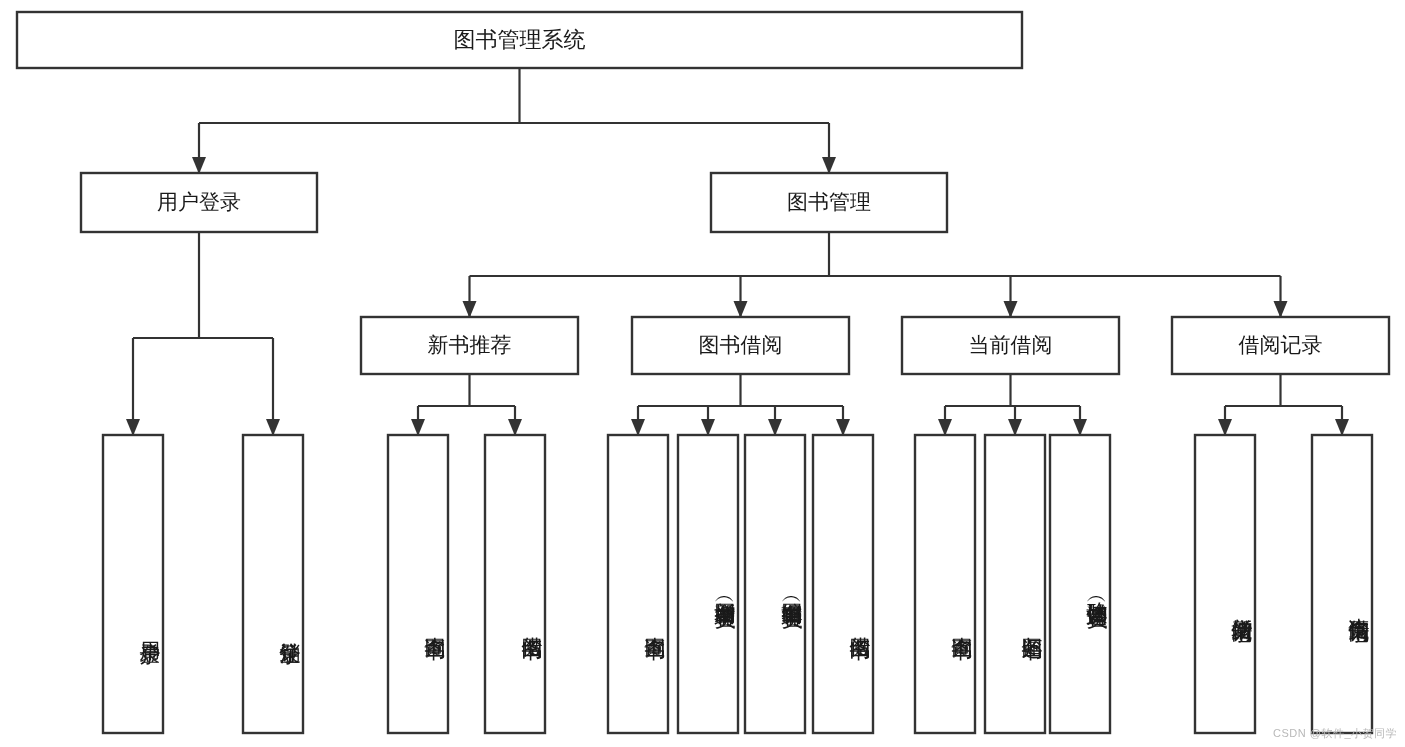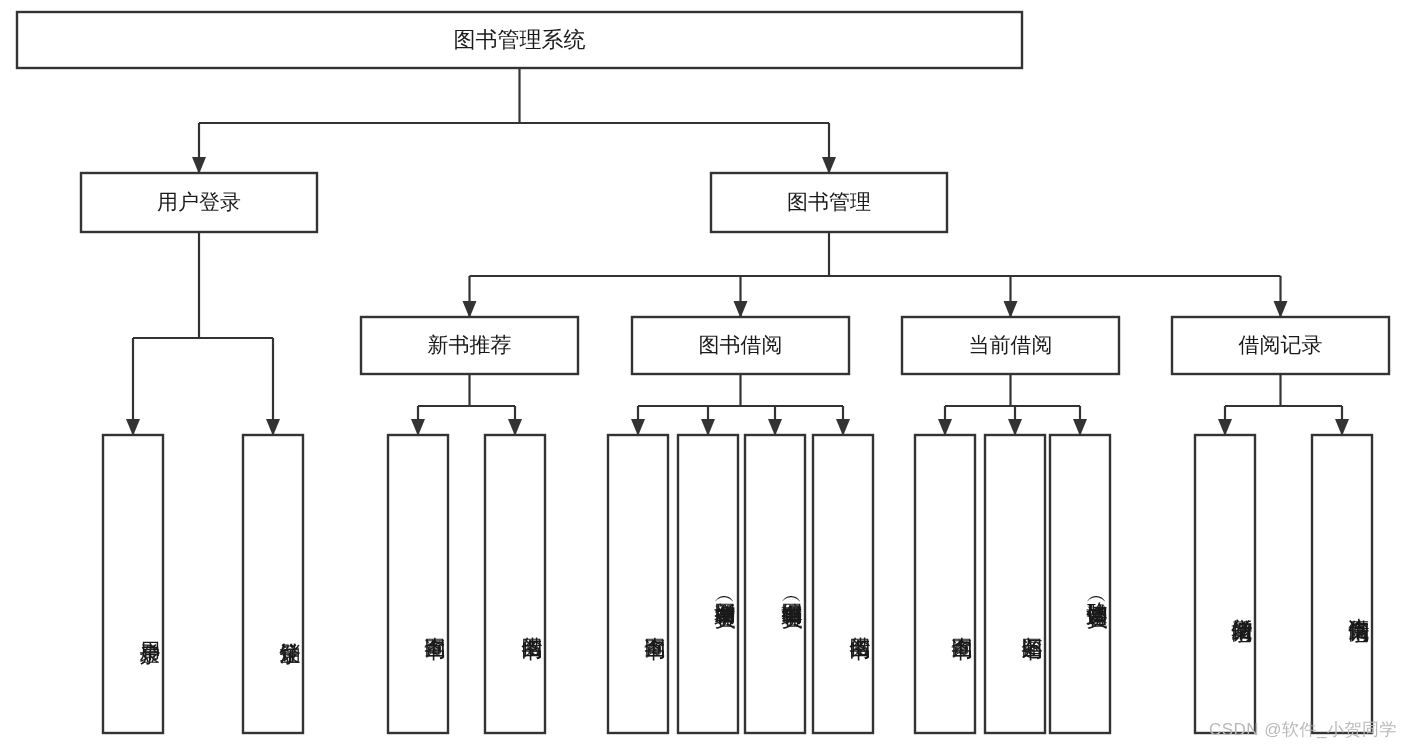--- a/index.html
+++ b/index.html
@@ -71,21 +71,21 @@
     pointer-events: none;
     display: flex;
     align-items: flex-start;
     justify-content: center;
   }
   .watermark {
     position: absolute;
     right: 8px;
     bottom: 6px;
     font-family: "Liberation Sans", "DejaVu Sans", sans-serif;
-    font-size: 17px;
+    font-size: 11px;
     color: #b9b9b9;
     letter-spacing: 0.5px;
     white-space: nowrap;
   }
 </style>
 </head>
 <body>
 
 <div id="diagram-root">
   <svg class="flow" id="flow-svg" viewBox="0 0 1405 747" xmlns="http://www.w3.org/2000/svg">

